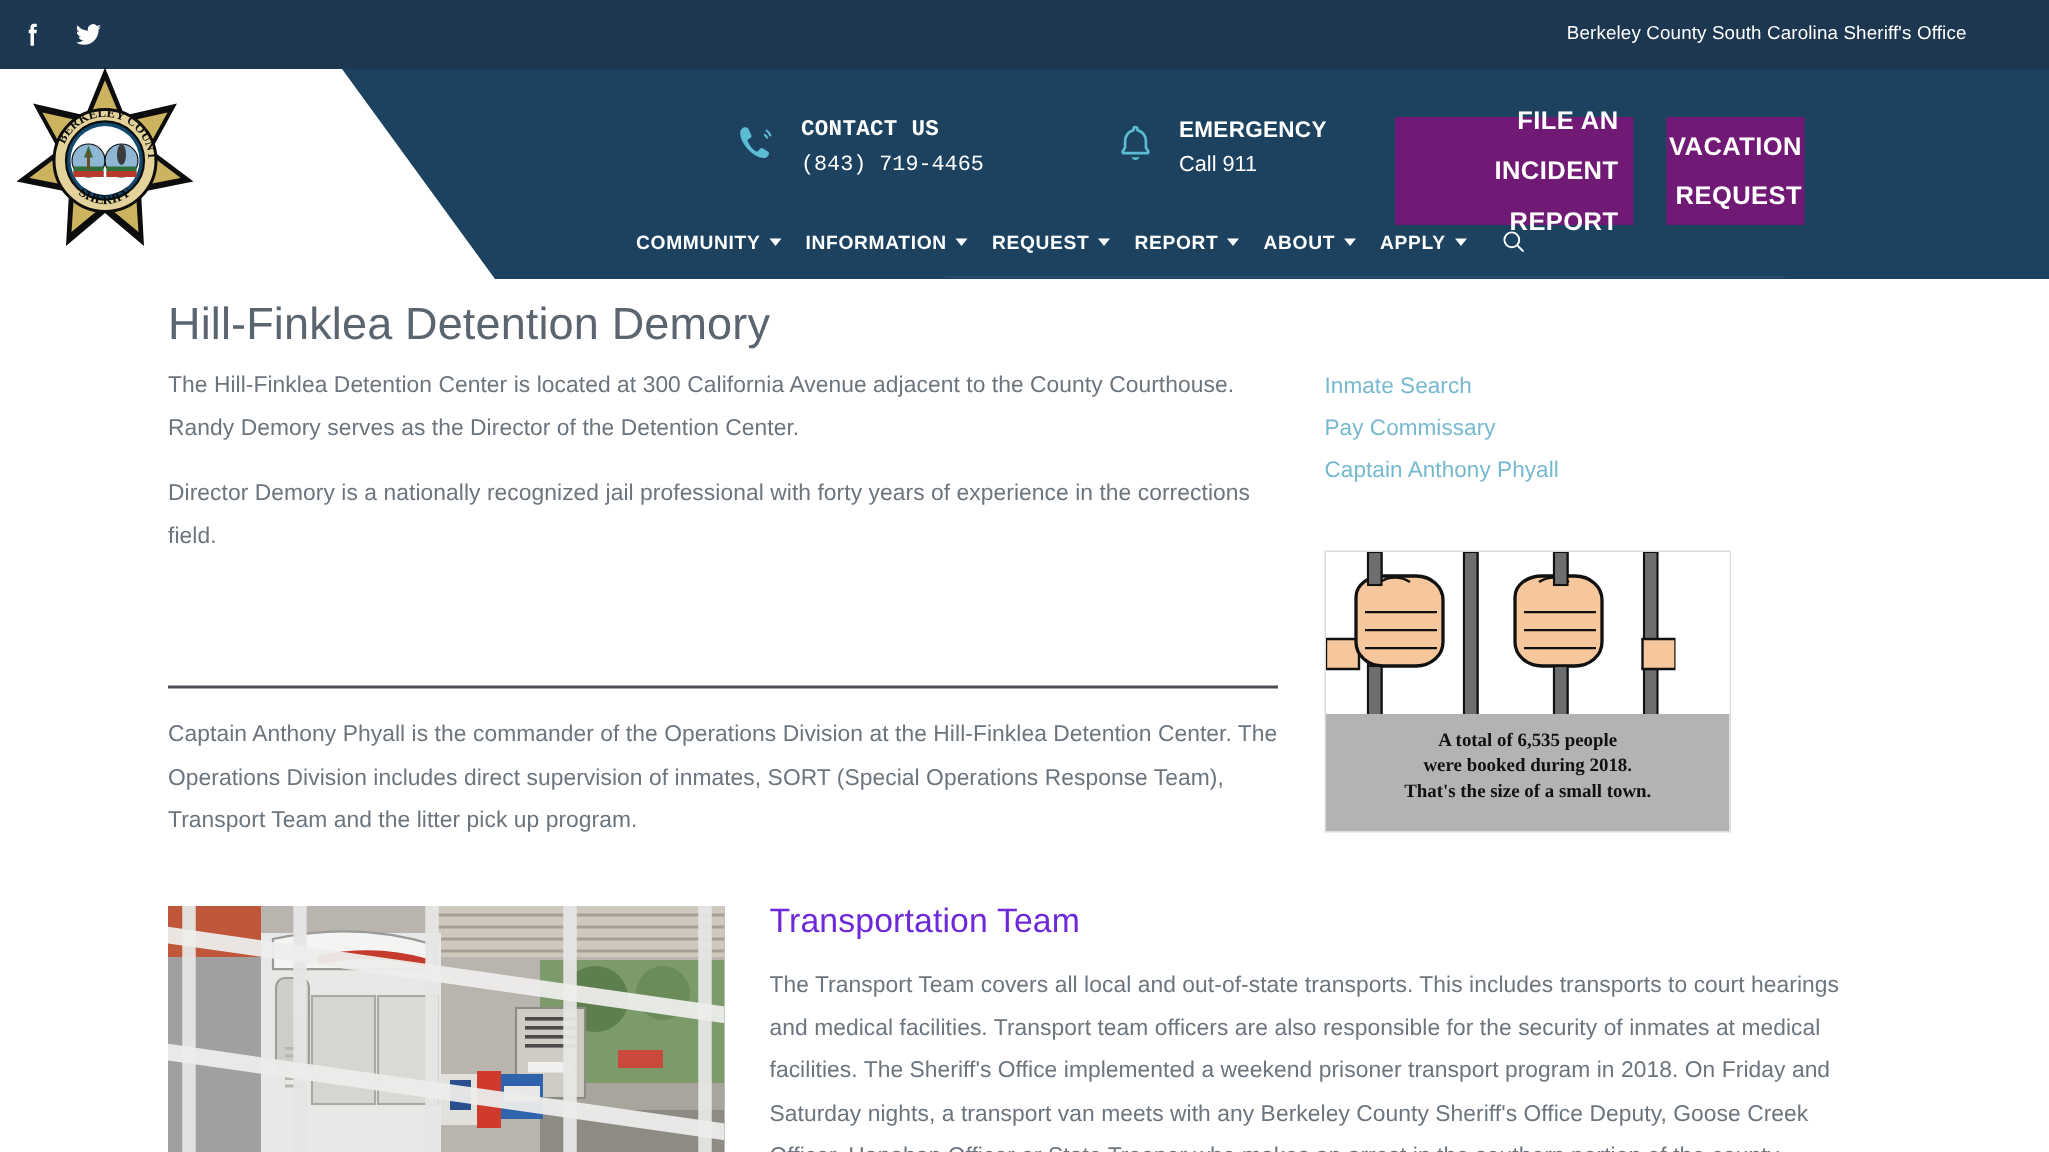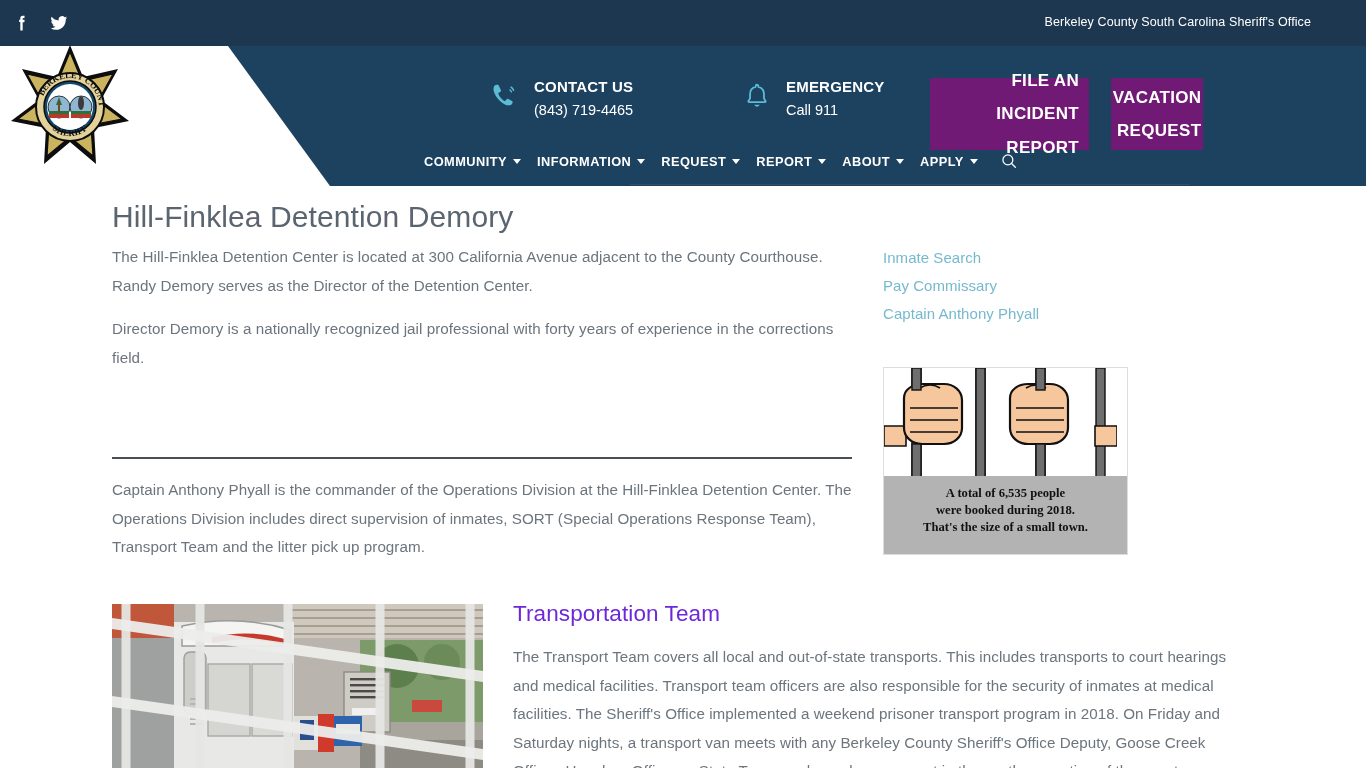--- a/index.html
+++ b/index.html
@@ -42,21 +42,21 @@
 
   
   .logo {
     position: absolute; top: 43px; left: 8px;
     width: 124px; height: 128px; z-index: 7;
   }
 
   
   .contact-row {
     position: absolute; top: 78px; left: 490px;
-    display: flex; align-items: flex-start; gap: 14px; z-index: 6;
+    display: flex; align-items: flex-start; gap: 14px; z-index: 6; font-family: Liberation Mono, monospace;
   }
   .emerg-row {
     position: absolute; top: 78px; left: 742px;
     display: flex; align-items: flex-start; gap: 14px; z-index: 6;
   }
   .ci-icon { width: 30px; height: 32px; display:block; flex: none; margin-top: 2px; }
   .ci-head {
     color: #ffffff; font-size: 15px; font-weight: bold;
     letter-spacing: .2px; line-height: 1.15; white-space: nowrap;
   }
@@ -128,21 +128,21 @@
 
   
   .sidebar { position: absolute; top: 58px; left: 883px; width: 240px; }
   .side-link {
     display: block; color: #76b9cf; font-size: 15px;
     line-height: 28px; text-decoration: none; cursor: pointer;
     letter-spacing: .05px;
   }
   .info-card {
     position: absolute; top: 181px; left: 883px;
-    width: 245px; height: 188px;
+    width: 271px; height: 188px;
     border: 1px solid #dddddd; background: #ffffff; overflow: hidden;
   }
   .info-img { position: relative; width: 100%; height: 110px; background: #ffffff; }
   .info-cap {
     position: absolute; bottom: 0; left: 0; width: 100%; height: 78px;
     background: #b3b3b3; color: #111111;
     font-family: "Liberation Serif", serif;
     font-size: 12.6px; font-weight: bold; text-align: center;
     line-height: 17px; padding-top: 9px;
   }

